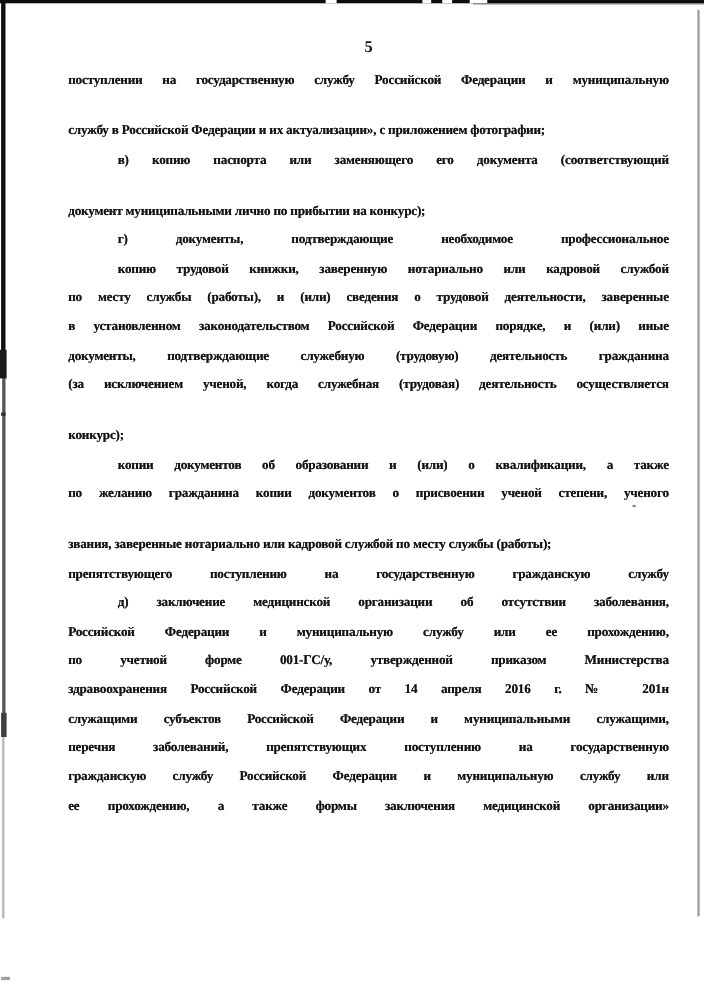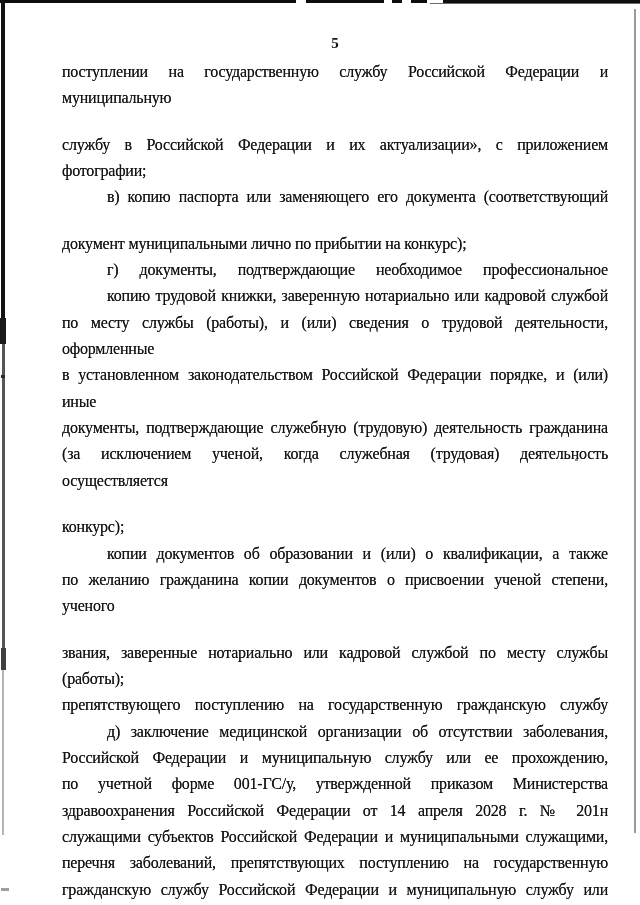--- a/index.html
+++ b/index.html
@@ -52,26 +52,27 @@
     text-align: center;
     font-size: 15px; font-weight: bold;
     letter-spacing: 0;
   }
   .doc-body {
     position: absolute; top: 59px; left: 62px; width: 546px;
   }
   .paragraph { margin: 0; padding: 0; }
   .line {
     line-height: 26.35px;
-    font-size: 16px;
+    font-size: 12px;
     letter-spacing: -0.2px;
     text-align: justify;
     text-align-last: justify;
     white-space: normal;
     text-shadow: 0 0 0.5px rgba(10,10,10,0.75);
+    font-weight: bold;
   }
   .line.para-end { text-align-last: left; margin-top: 20px; }
   .line.indented { text-indent: 45px; }
 </style>
 </head>
 <body>
 
 <div class="edge-top"></div>
 <div class="edge-top-gap gap1"></div>
 <div class="edge-top-gap gap2"></div>
@@ -97,35 +98,35 @@
     </div>
     <div class="paragraph">
       <div class="line indented">в) копию паспорта или заменяющего его документа (соответствующий</div>
       <div class="line para-end">документ муниципальными лично по прибытии на конкурс);</div>
     </div>
     <div class="paragraph">
       <div class="line indented">г) документы, подтверждающие необходимое профессиональное</div>
     </div>
     <div class="paragraph">
       <div class="line indented">копию трудовой книжки, заверенную нотариально или кадровой службой</div>
-      <div class="line">по месту службы (работы), и (или) сведения о трудовой деятельности, оформленные</div>
+      <div class="line">по месту службы (работы), и (или) сведения о трудовой деятельности, заверенные</div>
       <div class="line">в установленном законодательством Российской Федерации порядке, и (или) иные</div>
       <div class="line">документы, подтверждающие служебную (трудовую) деятельность гражданина</div>
       <div class="line">(за исключением ученой, когда служебная (трудовая) деятельность осуществляется</div>
       <div class="line para-end">конкурс);</div>
     </div>
     <div class="paragraph">
       <div class="line indented">копии документов об образовании и (или) о квалификации, а также</div>
       <div class="line">по желанию гражданина копии документов о присвоении ученой степени, ученого</div>
       <div class="line para-end">звания, заверенные нотариально или кадровой службой по месту службы (работы);</div>
     </div>
     <div class="paragraph">
       <div class="line">препятствующего поступлению на государственную гражданскую службу</div>
       <div class="line indented">д) заключение медицинской организации об отсутствии заболевания,</div>
       <div class="line">Российской Федерации и муниципальную службу или ее прохождению,</div>
       <div class="line">по учетной форме 001-ГС/у, утвержденной приказом Министерства</div>
-      <div class="line">здравоохранения Российской Федерации от 14 апреля 2028 г. № 201н</div>
+      <div class="line">здравоохранения Российской Федерации от 14 апреля 2016 г. № 201н</div>
       <div class="line">служащими субъектов Российской Федерации и муниципальными служащими,</div>
       <div class="line">перечня заболеваний, препятствующих поступлению на государственную</div>
       <div class="line">гражданскую службу Российской Федерации и муниципальную службу или</div>
       <div class="line">ее прохождению, а также формы заключения медицинской организации»</div>
     </div>
   </div>
 
 </body></html>

